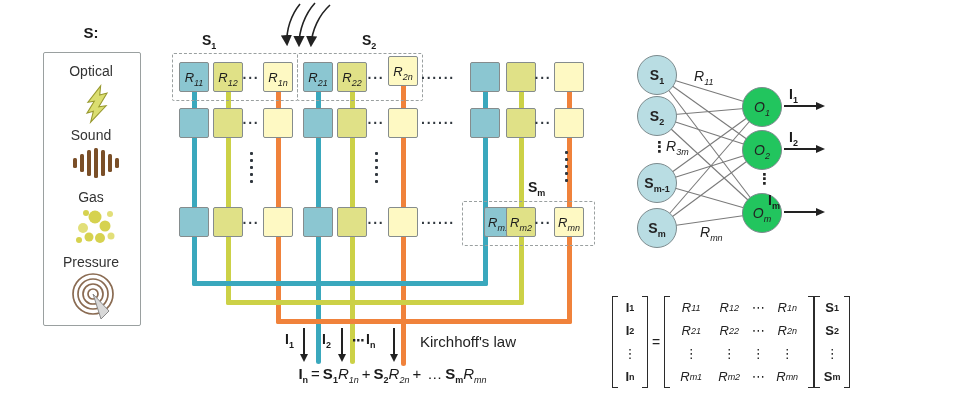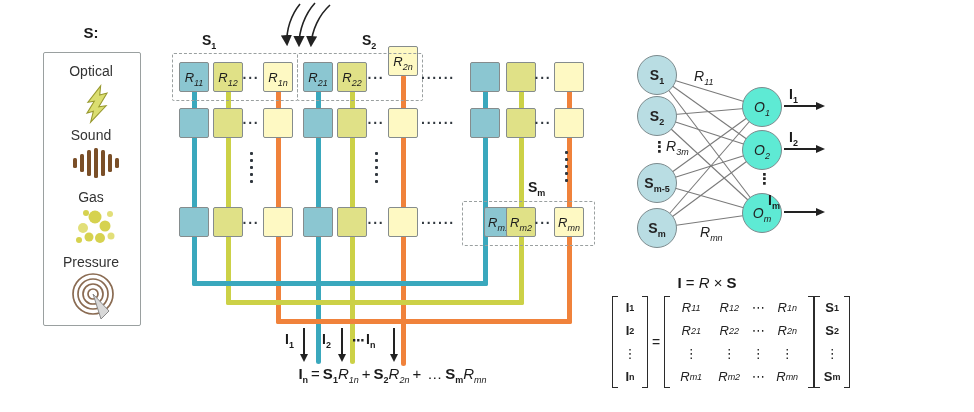--- a/index.html
+++ b/index.html
@@ -32,21 +32,21 @@
   .darrow::after{content:"";position:absolute;left:-3px;bottom:-7px;border-left:4px solid transparent;border-right:4px solid transparent;border-top:8px solid #222;}
   .out-lbl{position:absolute;font-weight:bold;font-size:14px;color:#1a1a1a;}
   .kirchhoff{position:absolute;left:420px;top:333px;font-size:15px;color:#222;}
   .eqline{position:absolute;left:225px;top:365px;width:335px;text-align:center;font-size:15px;color:#1a1a1a;}
   .eqline .op{margin:0 3px;}
   .b{font-weight:bold;} .i{font-style:italic;}
   .dots{font-family:"DejaVu Sans",sans-serif;color:#222;}
 
   
   .node{position:absolute;width:40px;height:40px;border-radius:50%;border:1px solid #7d8b8e;box-sizing:border-box;display:flex;align-items:center;justify-content:center;font-size:14px;}
-  .node-teal{background:#b9dde3;} .node-orange{background:#5eead4;}
+  .node-teal{background:#b9dde3;} .node-orange{background:#22c55e;}
   .edge-lbl{position:absolute;font-style:italic;font-size:14px;color:#222;}
   .harrow{position:absolute;height:2px;background:#222;}
   .harrow::after{content:"";position:absolute;right:-8px;top:-3.5px;border-top:4.5px solid transparent;border-bottom:4.5px solid transparent;border-left:9px solid #222;}
   .cur-lbl{position:absolute;font-weight:bold;font-size:14px;color:#1a1a1a;}
   .net-vdots{position:absolute;font-size:15px;font-weight:bold;}
 
   
   .mtitle{position:absolute;left:617px;top:274px;width:180px;text-align:center;font-size:15px;color:#1a1a1a;}
   .mwrap{position:absolute;left:612px;top:296px;display:flex;align-items:center;}
   .bkt{width:6px;align-self:stretch;border:1.5px solid #2b2b2b;box-sizing:border-box;}
@@ -130,21 +130,21 @@
     </div>
   <div class="sq orange" style="left:263px;top:62px">
       <span class="cv"><span>R</span><sub>1n</sub></span>
     </div>
   <div class="sq teal" style="left:303px;top:62px">
       <span class="cv"><span>R</span><sub>21</sub></span>
     </div>
   <div class="sq yellow" style="left:337px;top:62px">
       <span class="cv"><span>R</span><sub>22</sub></span>
     </div>
-  <div class="sq orange" style="left:388px;top:46px">
+  <div class="sq orange" style="left:388px;top:56px">
       <span class="cv"><span>R</span><sub>2n</sub></span>
     </div>
   <div class="sq teal" style="left:470px;top:62px"></div>
   <div class="sq yellow" style="left:506px;top:62px"></div>
   <div class="sq orange" style="left:554px;top:62px"></div>
 
   <div class="sq teal" style="left:179px;top:108px"></div>
   <div class="sq yellow" style="left:213px;top:108px"></div>
   <div class="sq orange" style="left:263px;top:108px"></div>
   <div class="sq teal" style="left:303px;top:108px"></div>
@@ -223,20 +223,21 @@
     <path d="M58,3 C47,13 40,28 39,43" fill="none" stroke="#222" stroke-width="1.6" marker-end="url(#ah)"></path>
   </svg>
 
   <span class="out-lbl cv" style="left:285px;top:331px"><span>I</span><sub>1</sub></span>
   <div class="darrow" style="left:303px;top:328px;height:27px"></div>
   <span class="out-lbl cv" style="left:322px;top:331px"><span>I</span><sub>2</sub></span>
   <div class="darrow" style="left:341px;top:328px;height:27px"></div>
   <span class="out-lbl dots" style="left:352px;top:333px;font-size:13px">⋯</span>
   <span class="out-lbl cv" style="left:366px;top:331px"><span>I</span><sub>n</sub></span>
   <div class="darrow" style="left:393px;top:328px;height:27px"></div>
+  <div class="kirchhoff">Kirchhoff's law</div>
 
   <div class="eqline">
     <span class="b cv"><span>I</span><sub>n</sub></span><span class="op">=</span><span class="b cv"><span>S</span><sub>1</sub></span><span class="i cv"><span>R</span><sub>1n</sub></span><span class="op">+</span><span class="b cv"><span>S</span><sub>2</sub></span><span class="i cv"><span>R</span><sub>2n</sub></span><span class="op">+</span><span class="op">…</span><span class="b cv"><span>S</span><sub>m</sub></span><span class="i cv"><span>R</span><sub>mn</sub></span>
   </div>
 
   <svg class="abs" style="left:650px;top:55px" width="115" height="180" viewBox="0 0 115 180">
     <g stroke="#7a7a7a" stroke-width="1.1">
       <line x1="7" y1="20" x2="112" y2="52"></line>
         <line x1="7" y1="20" x2="112" y2="95"></line>
         <line x1="7" y1="20" x2="112" y2="158"></line>
@@ -252,21 +253,21 @@
     </g>
   </svg>
 
   <div class="node node-teal" style="left:637px;top:55px">
       <span class="b cv"><span>S</span><sub>1</sub></span>
     </div>
   <div class="node node-teal" style="left:637px;top:96px">
       <span class="b cv"><span>S</span><sub>2</sub></span>
     </div>
   <div class="node node-teal" style="left:637px;top:163px">
-      <span class="b cv"><span>S</span><sub>m-5</sub></span>
+      <span class="b cv"><span>S</span><sub>m-1</sub></span>
     </div>
   <div class="node node-teal" style="left:637px;top:208px">
       <span class="b cv"><span>S</span><sub>m</sub></span>
     </div>
   <div class="net-vdots dots" style="left:652px;top:138px">⋮</div>
 
   <div class="node node-orange" style="left:742px;top:87px">
       <span class="i cv"><span>O</span><sub>1</sub></span>
     </div>
   <div class="node node-orange" style="left:742px;top:130px">
@@ -281,27 +282,20 @@
   <span class="edge-lbl cv" style="left:666px;top:138px"><span>R</span><sub>3m</sub></span>
   <span class="edge-lbl cv" style="left:700px;top:224px"><span>R</span><sub>mn</sub></span>
 
   <span class="cur-lbl cv" style="left:789px;top:86px"><span>I</span><sub>1</sub></span>
   <div class="harrow" style="left:784px;top:105px;width:33px"></div>
   <span class="cur-lbl cv" style="left:789px;top:129px"><span>I</span><sub>2</sub></span>
   <div class="harrow" style="left:784px;top:148px;width:33px"></div>
   <span class="cur-lbl cv" style="left:768px;top:192px"><span>I</span><sub>m</sub></span>
   <div class="harrow" style="left:784px;top:211px;width:33px"></div>
 
-  <div class="mtitle">
-    <span class="b">I</span>
-    <span>=</span>
-    <span class="i">R</span>
-    <span>×</span>
-    <span class="b">S</span>
-  </div>
 
   <div class="mwrap">
     <div class="bkt l"></div>
     <div class="vcol">
       <span class="mc nv b cv">
           <span>I</span>
           <sub>1</sub>
         </span>
       <span class="mc nv b cv">
           <span>I</span>

